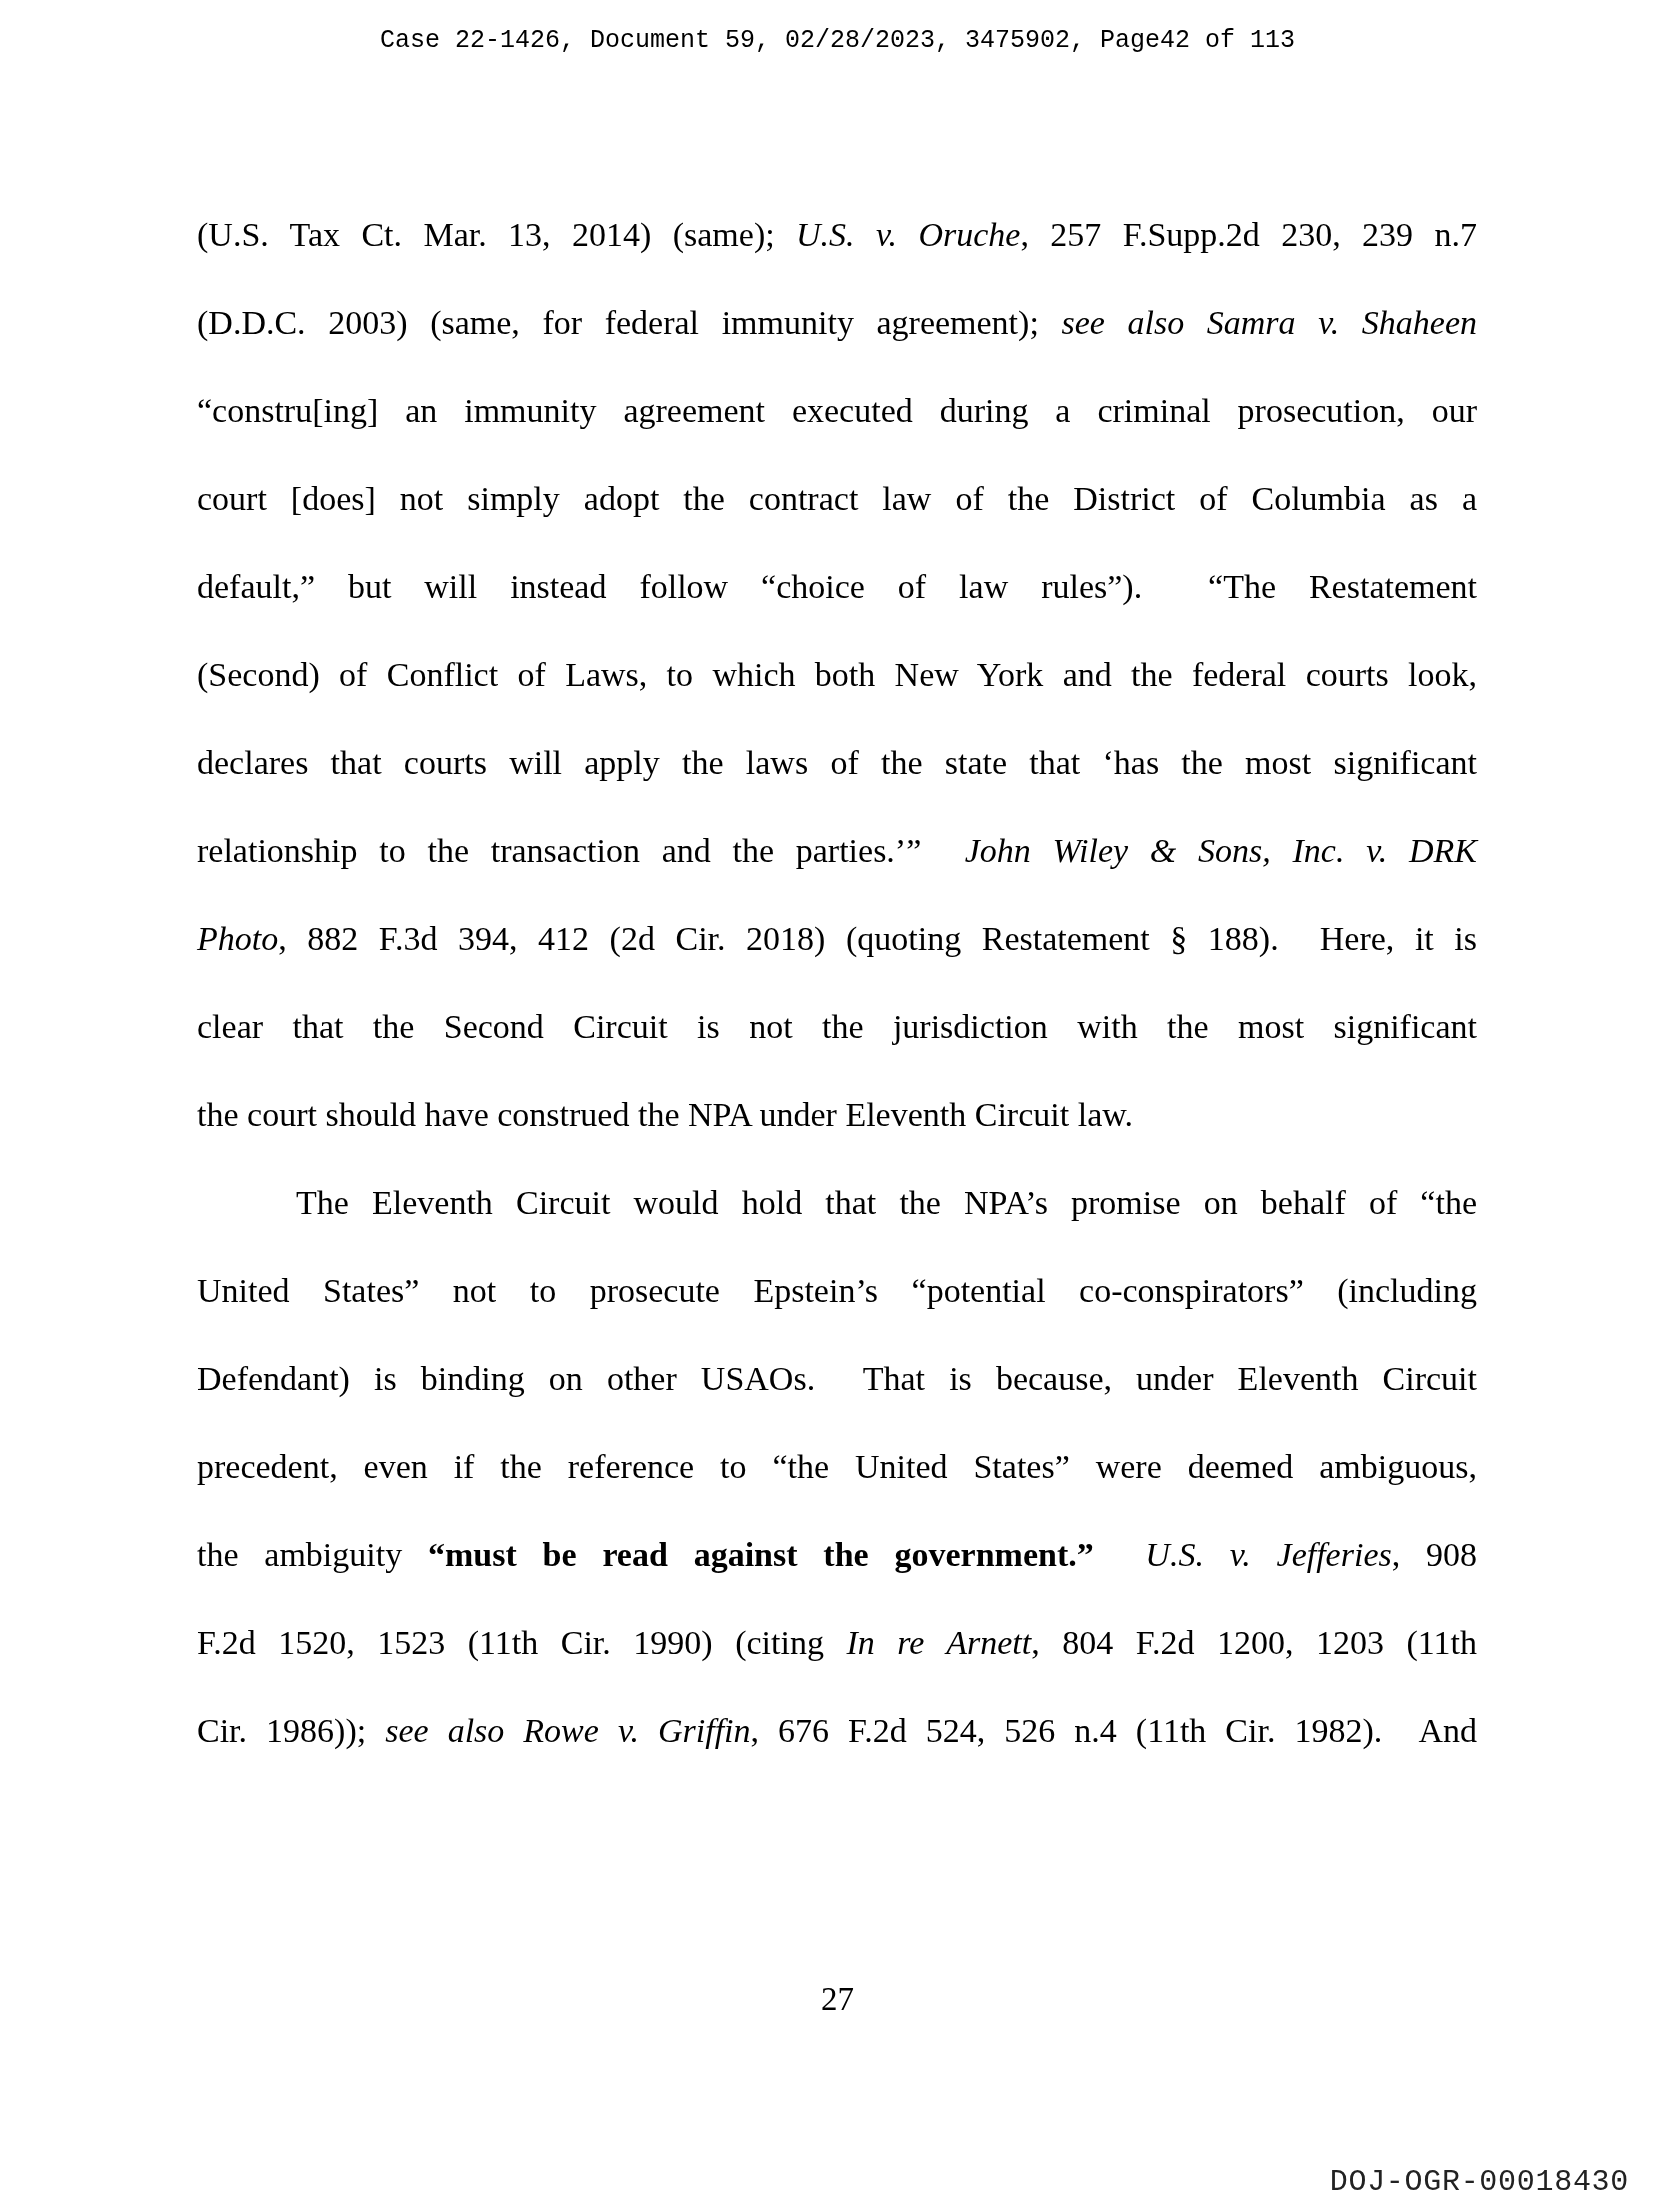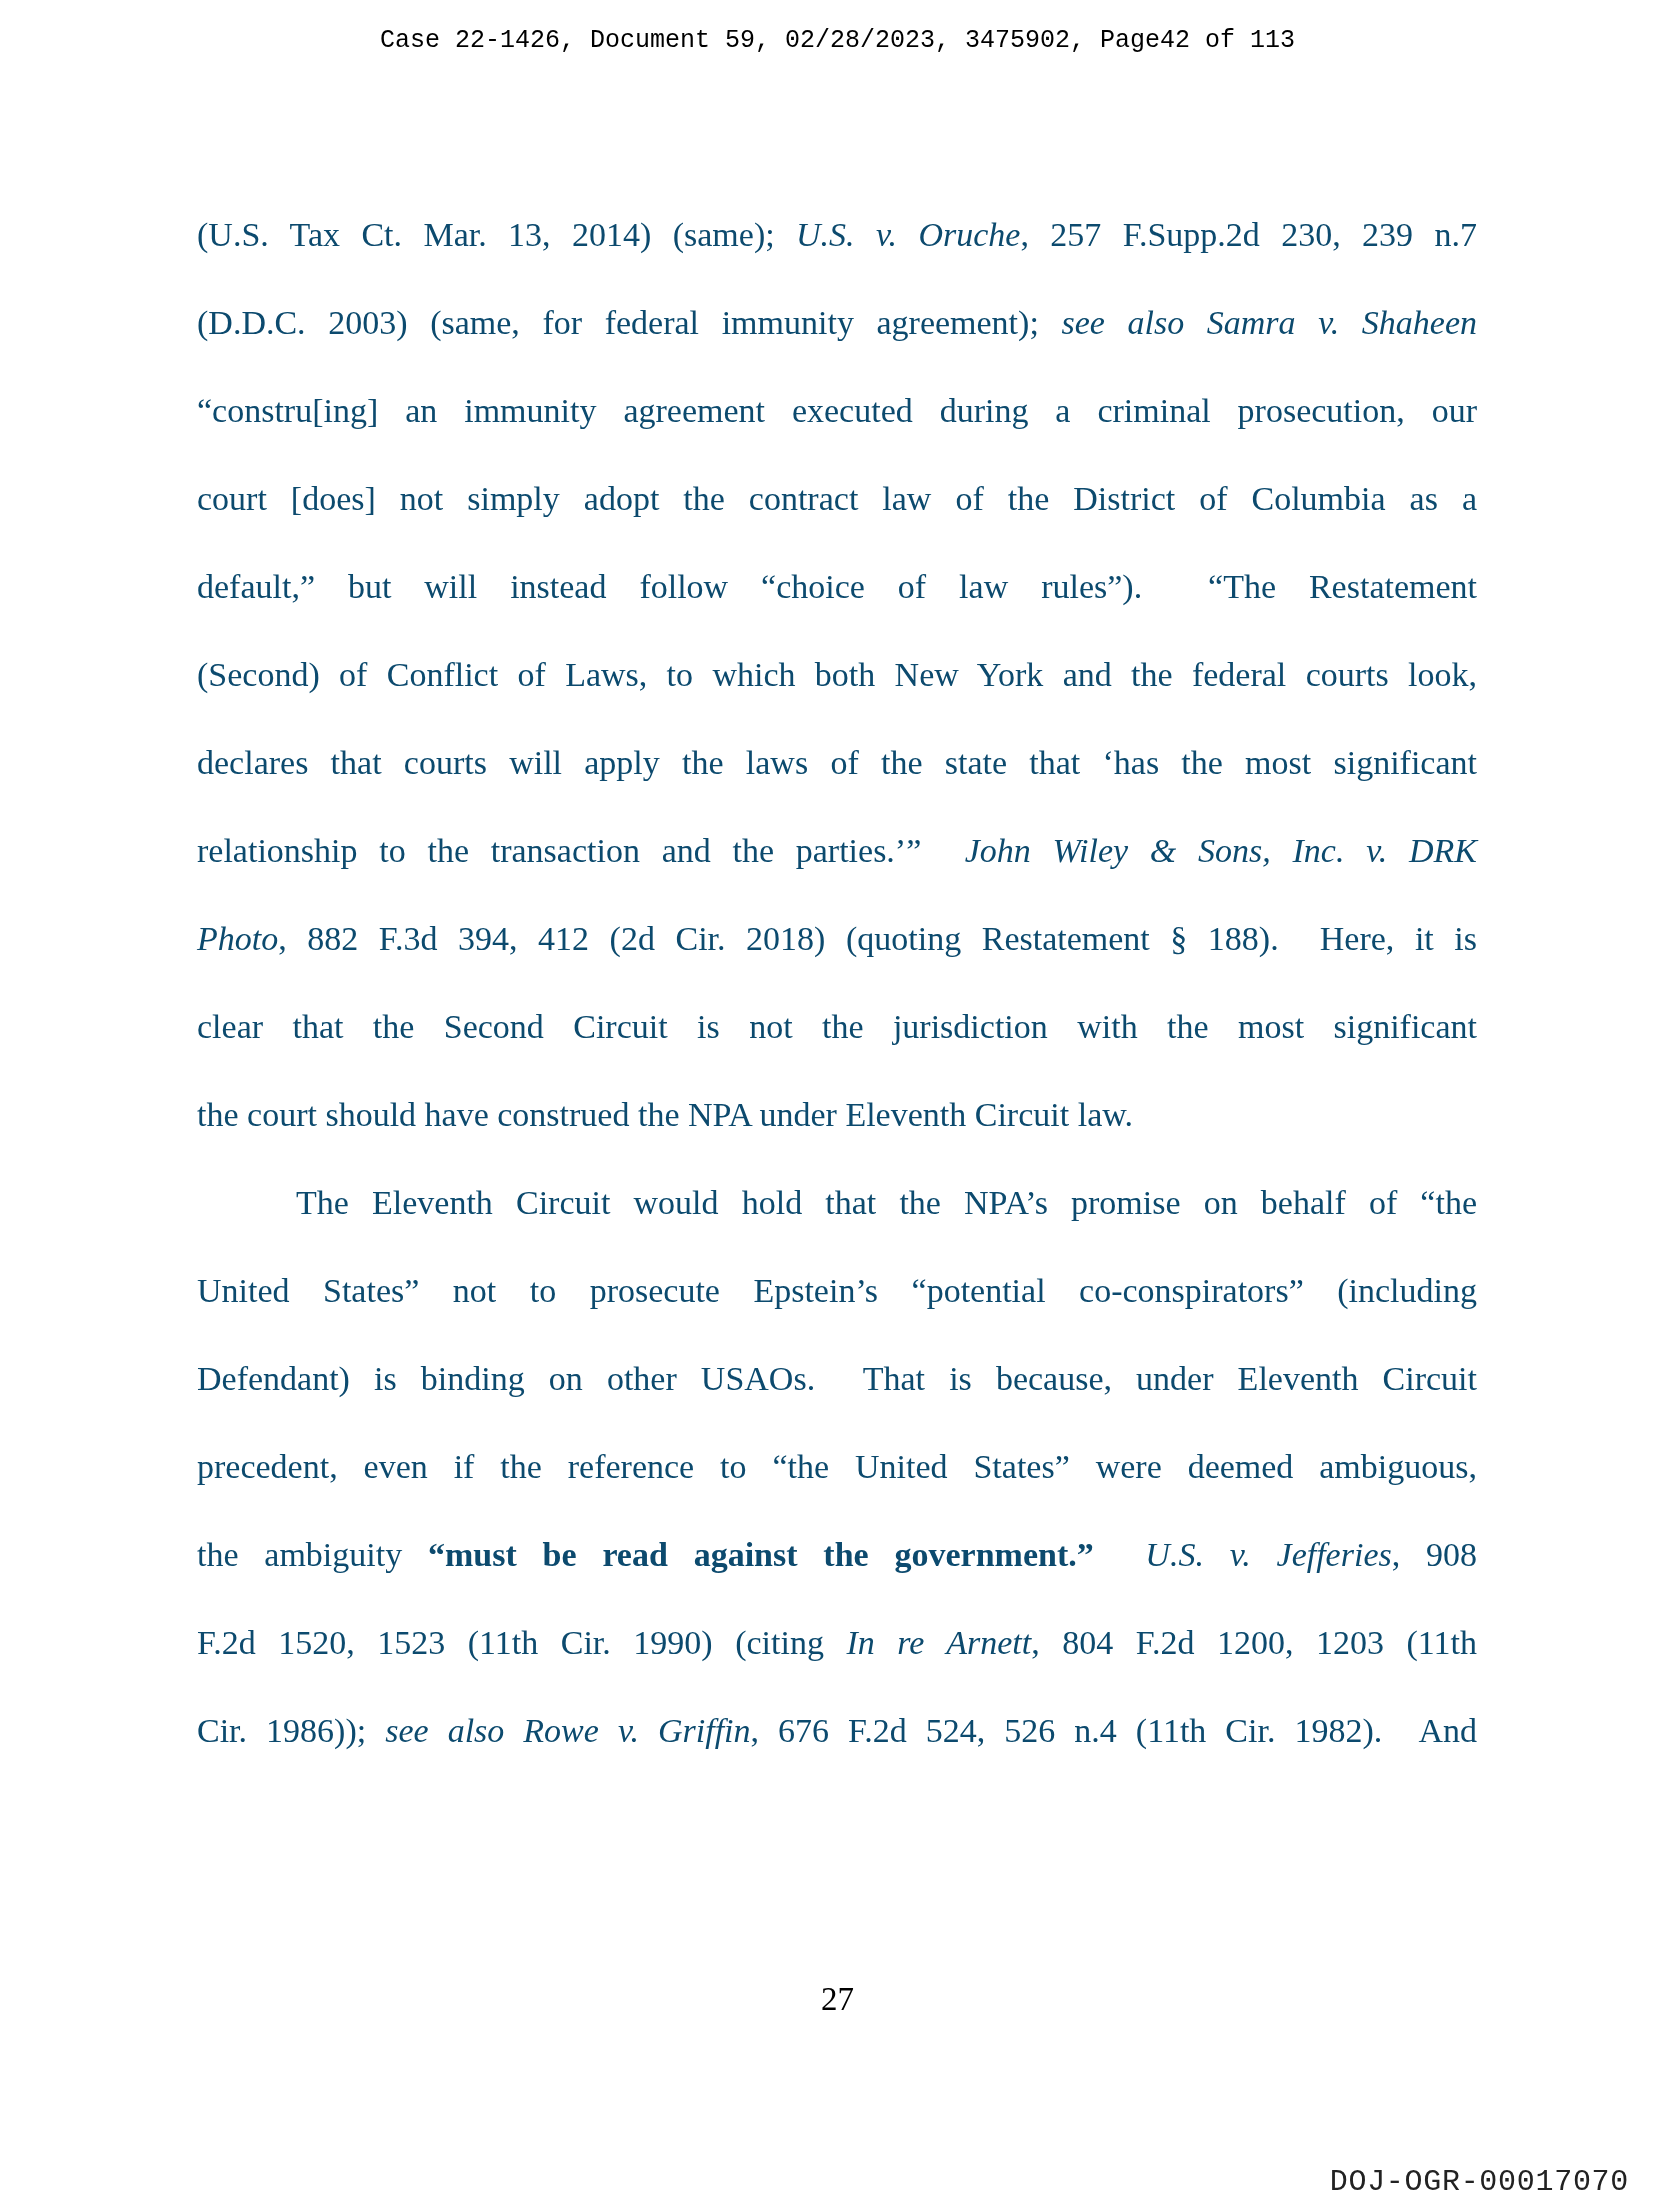--- a/index.html
+++ b/index.html
@@ -26,21 +26,21 @@
     white-space: nowrap;
   }
   .body-text {
     position: absolute;
     left: 197px;
     top: 191px;
     width: 1280px;
     font-family: "Liberation Serif", serif;
     font-size: 34px;
     line-height: 88px;
-    color: #0c4a6e;
+    color: #000000;
     text-align: justify;
   }
   .line {
     display: block;
     text-align: justify;
     text-align-last: justify;
     white-space: nowrap;
     height: 88px;
   }
   .line.last {
@@ -133,14 +133,14 @@
     <div class="line">
       <span class="line-inner"><span style="white-space: pre-wrap;">F.2d 1520, 1523 (11th Cir. 1990) (citing </span><i style="white-space: pre-wrap;">In re Arnett</i><span style="white-space: pre-wrap;">, 804 F.2d 1200, 1203 (11th</span></span>
     </div>
     <div class="line">
       <span class="line-inner"><span style="white-space: pre-wrap;">Cir. 1986)); </span><i style="white-space: pre-wrap;">see also Rowe v. Griffin</i><span style="white-space: pre-wrap;">, 676 F.2d 524, 526 n.4 (11th Cir. 1982).  And</span></span>
     </div>
   </div>
 
 <div class="page-number">27</div>
 
-<div class="bates">DOJ-OGR-00017070</div>
+<div class="bates">DOJ-OGR-00018430</div>
 
 
 </body></html>

